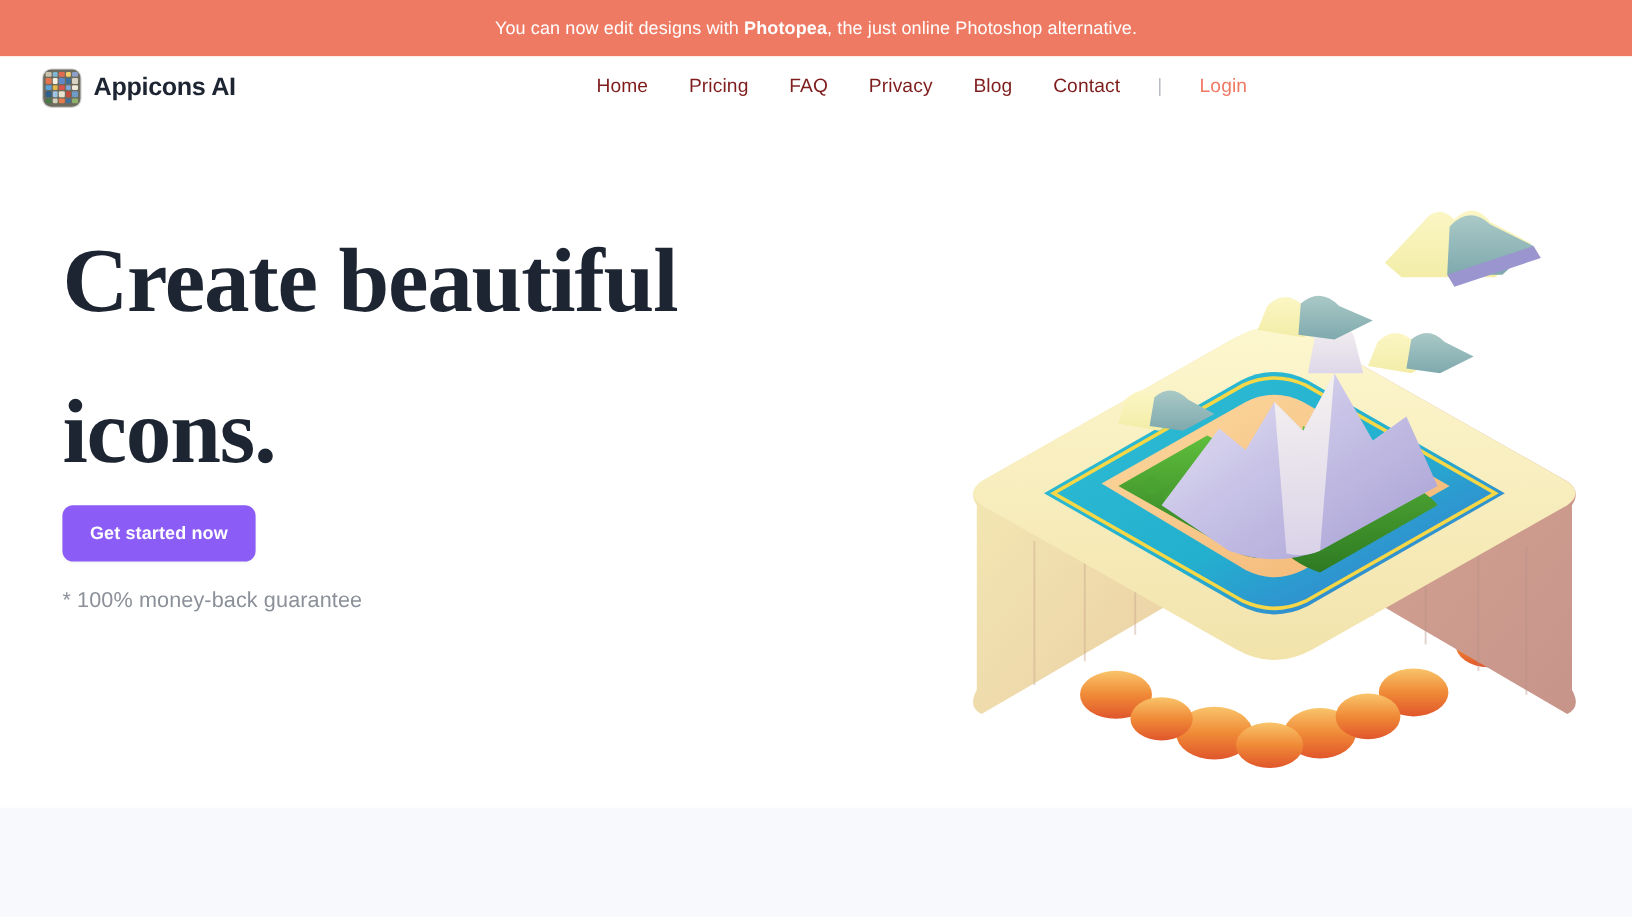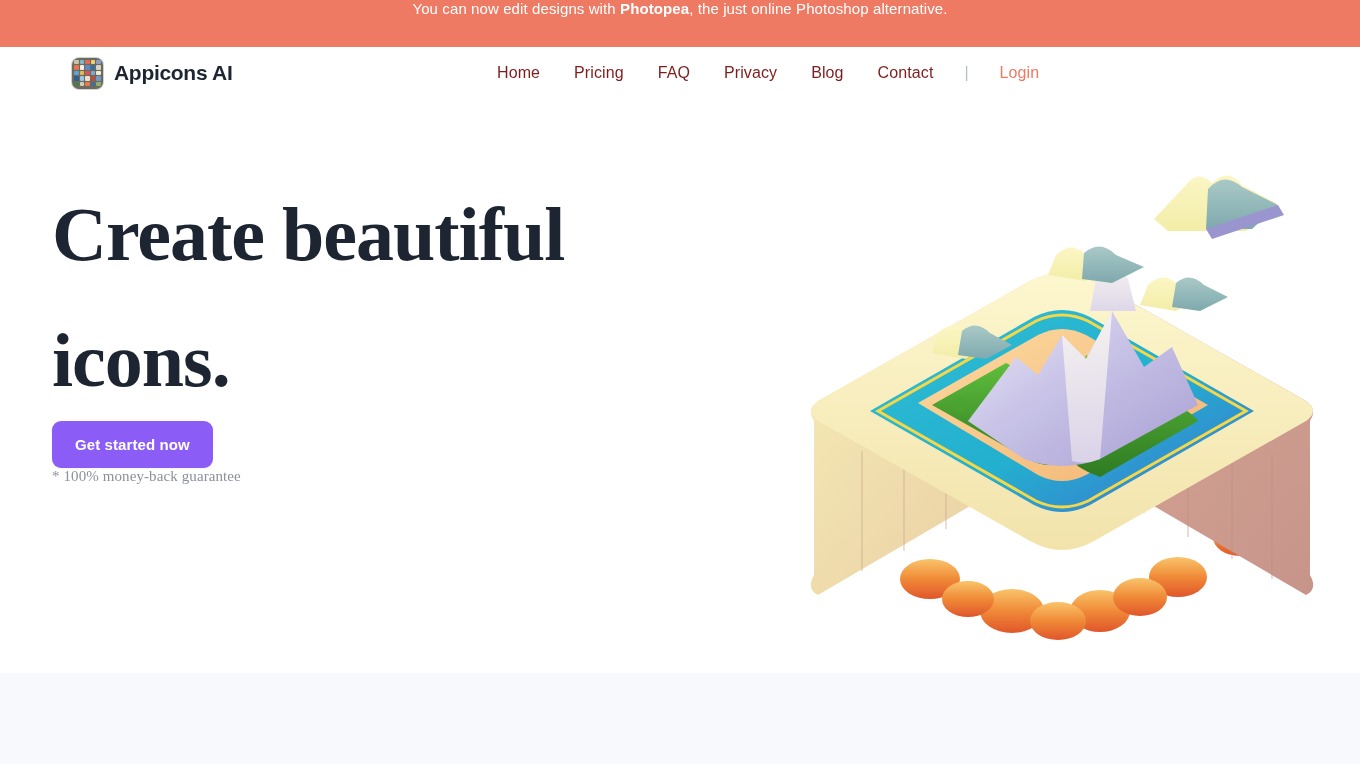--- a/index.html
+++ b/index.html
@@ -7,33 +7,33 @@
     width:1360px; height:764px;
     background:#ffffff;
     font-family:"Liberation Sans", sans-serif;
     overflow:hidden;
   }
 
   
   .promo-banner{
     height:47px;
     background:#ef7a63;
-    display:flex; align-items:flex-start; justify-content:center;
+    display:flex; align-items:center; justify-content:center;
     color:#ffffff;
     font-size:15px;
     letter-spacing:.1px;
   }
   .promo-banner .promo-text{ white-space:pre; }
   .promo-banner .promo-strong{ font-weight:700; }
 
   
   .site-header{
     height:52px;
     display:flex; align-items:center;
-    padding:0 72px;
+    padding:0 36px;
     background:#ffffff;
     position:relative;
   }
   .brand{
     display:flex; align-items:center; gap:11px;
     text-decoration:none;
   }
   .brand-mark{
     width:31px; height:31px;
     border-radius:7px;
@@ -109,25 +109,24 @@
     border-radius:9px;
     padding:15px 23px;
     font-size:15px;
     font-weight:700;
     font-family:"Liberation Sans", sans-serif;
     cursor:pointer;
     letter-spacing:.1px;
     box-shadow:0 1px 2px rgba(0,0,0,.05);
   }
   .guarantee{
-    margin-top:0;
-    font-size:15px;
+    margin-top:22px;
+    font-size:18px;
     color:#8b9099;
     letter-spacing:.1px;
-    font-family:Liberation Serif, serif;
   }
 
   
   .hero-art{
     position:absolute;
     right:40px; top:60px;
     width:520px; height:520px;
   }
   .hero-art svg{ width:100%; height:100%; display:block; }
 

